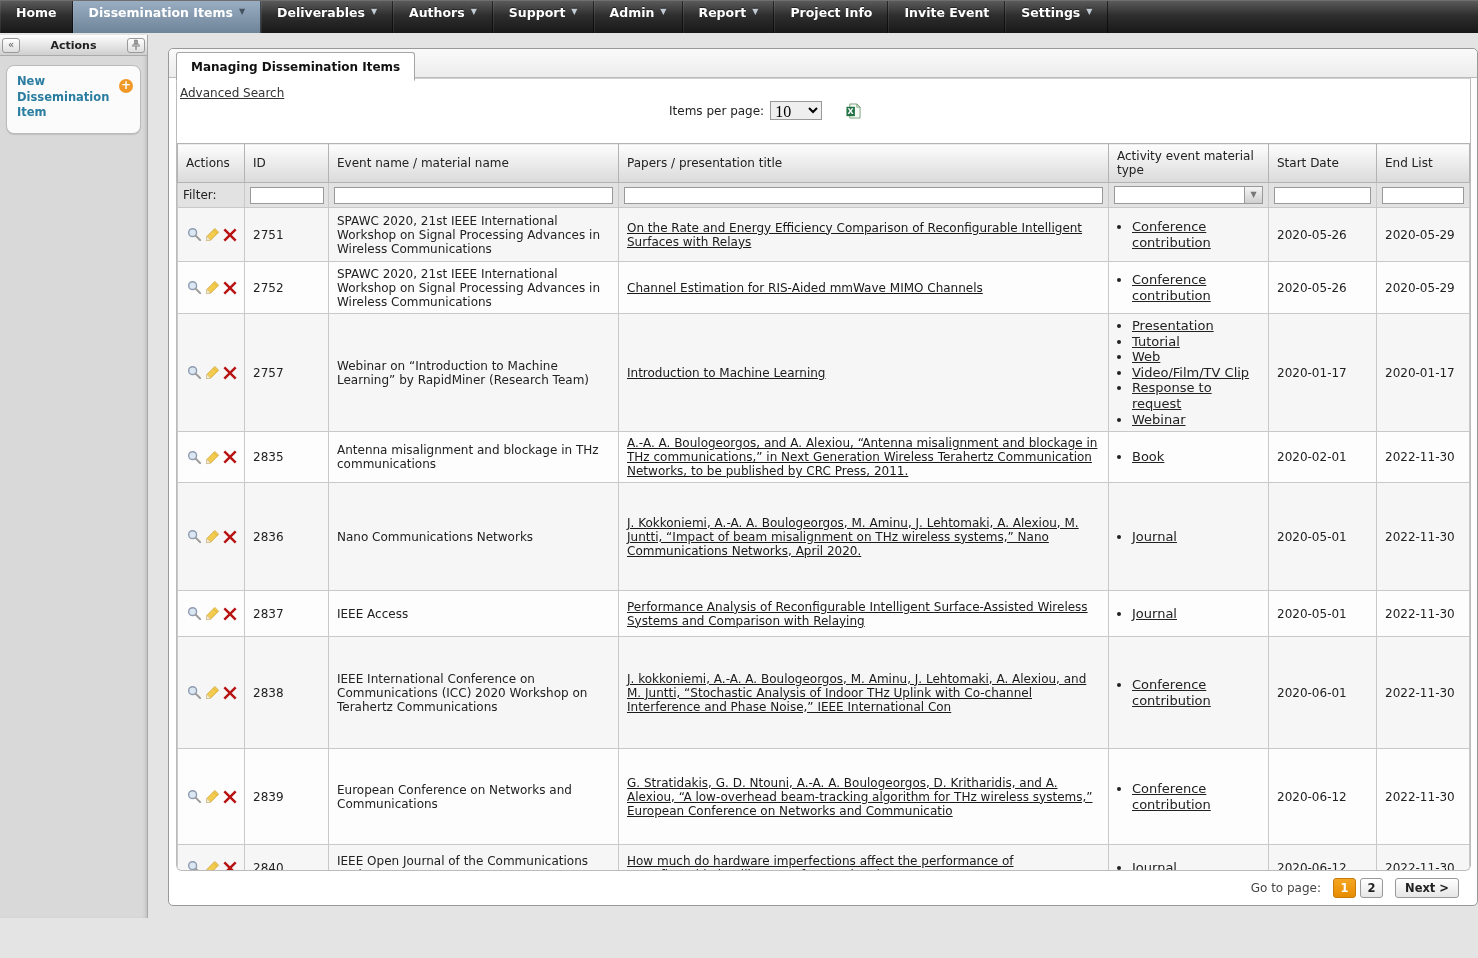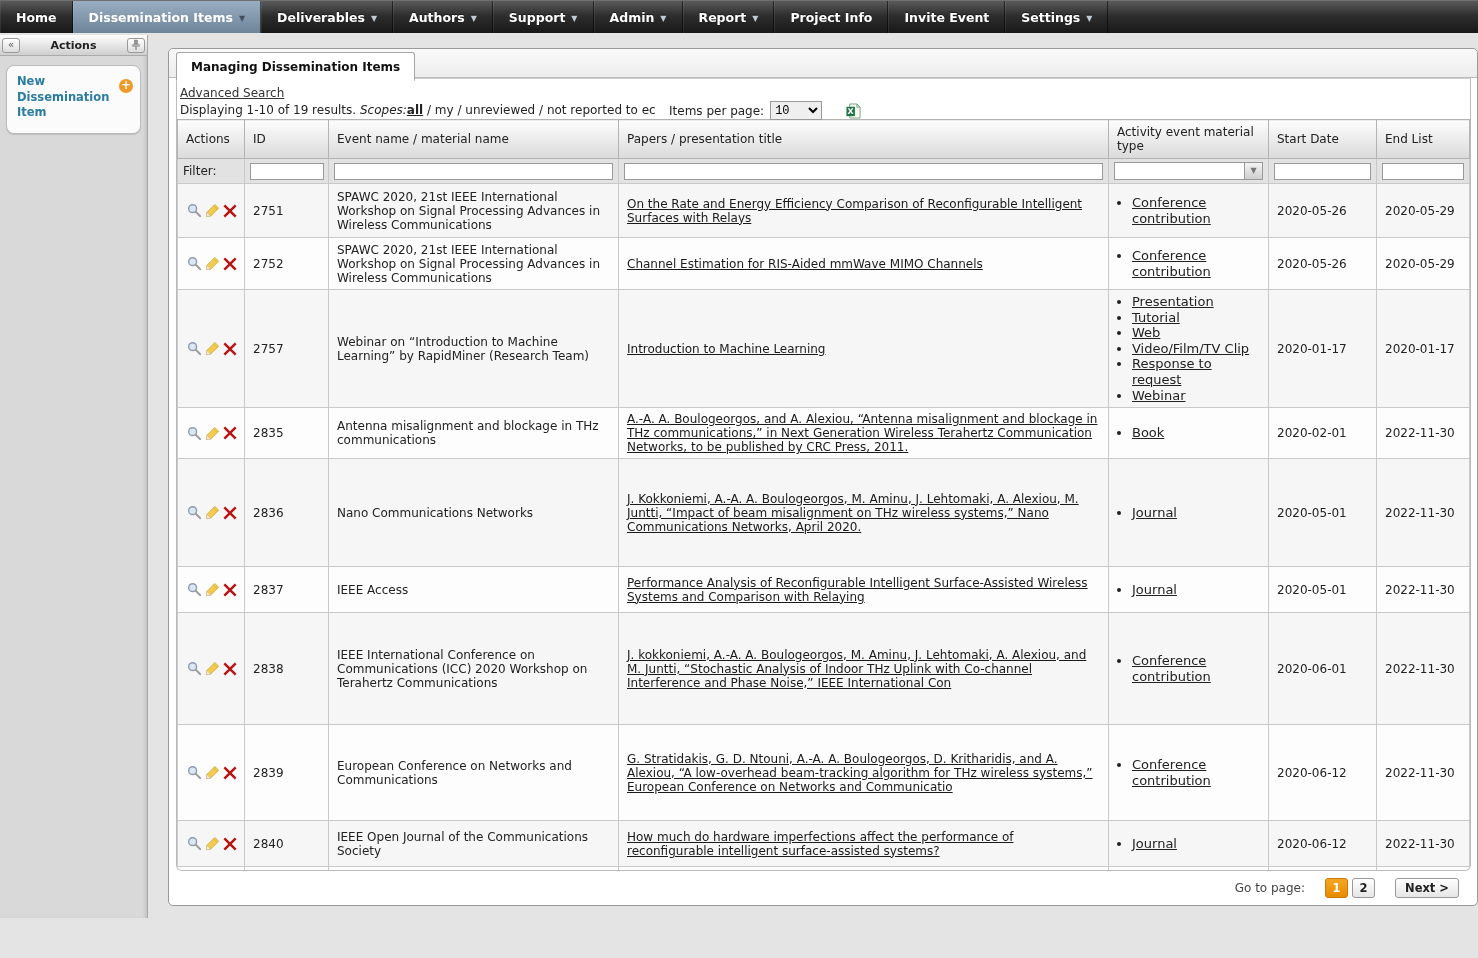--- a/index.html
+++ b/index.html
@@ -14,21 +14,21 @@
               border-bottom-right-radius:16px; }
   .app-title { position:absolute; left:66px; top:9px; color:#fff; font-size:17px; font-weight:bold; letter-spacing:.3px; }
   .stripe { position:absolute; }
   .stripe.s-orange { left:8px;  top:8px; width:15px; height:29px; background:#eda433; transform:skewX(-35deg); }
   .stripe.s-red1   { left:26px; top:5px; width:15px; height:32px; background:#cf3359; transform:skewX(-35deg); }
   .stripe.s-green  { left:44px; top:2px; width:11px; height:17px; background:#2fa053; transform:skewX(-35deg); }
   .stripe.s-red2   { left:57px; top:2px; width:11px; height:17px; background:#cf3359; transform:skewX(-35deg); }
 
   
   .nav-bar { display:flex; height:33px; background:linear-gradient(#5a5a5a,#2e2e2e 45%,#181818); border-top:1px solid #6f6f6f; }
-  .nav-item { display:flex; align-items:center; padding:4px 15px; color:#fff; font-weight:bold; font-size:12.5px;
+  .nav-item { display:flex; padding:4px 15px; color:#fff; font-weight:bold; font-size:12.5px;
               border-left:1px solid rgba(255,255,255,.08); border-right:1px solid rgba(0,0,0,.55); cursor:pointer;
               text-shadow:0 -1px 0 rgba(0,0,0,.5); white-space:nowrap; }
   .nav-item .caret { font-size:8px; color:#c2cbd4; margin-left:6px; margin-top:2px; }
   .nav-item.active { background:linear-gradient(#9aaec2,#7countries88 60%,#6e8499); background:linear-gradient(#9aaec2,#6e8499); text-shadow:none; }
   .nav-item.active .caret { color:#44525f; }
 
   
   .content { position:relative; height:885px; background:#e4e4e4; }
 
   
@@ -44,28 +44,28 @@
   .plus-badge { position:absolute; right:7px; top:13px; width:14px; height:14px; border-radius:50%; background:#f09929;
                 color:#fff; font-weight:bold; font-size:12px; line-height:13px; text-align:center; }
 
   
   .panel { position:absolute; left:168px; top:15px; right:0; bottom:12px; background:#ffffff; border:1px solid #999; border-radius:5px; }
   .tab { position:absolute; top:3px; left:7px; z-index:3; background:#fff; border:1px solid #a5a5a5; border-bottom-color:#fff;
          border-radius:3px 3px 0 0; padding:7px 14px 6px; font-weight:bold; font-size:12px; color:#111; cursor:default; }
   .tab-strip { position:absolute; top:0; left:0; right:0; height:29px; background:linear-gradient(#fafafa,#ececec); border-bottom:1px solid #bbb; border-radius:5px 5px 0 0; }
   .inner { position:absolute; top:29px; left:7px; right:6px; bottom:34px; background:#fff; border:1px solid #bbb; border-top-color:#cfcfcf; border-radius:0 0 6px 6px; overflow:hidden; }
 
-  .toolbar { position:relative; height:40px; padding:7px 0 0 3px; }
+  .toolbar { position:relative; height:64px; padding:7px 0 0 3px; }
   .adv-search { display:inline-block; color:#333; text-decoration:underline; cursor:pointer; margin-bottom:1px; }
   .results-line { color:#222; margin-top:2px; }
   .scopes-label { font-style:italic; }
   .scope { cursor:pointer; }
   .scope.active { font-weight:bold; text-decoration:underline; }
   .per-page { position:absolute; left:492px; top:22px; display:flex; align-items:center; gap:6px; }
-  .per-page select { width:52px; height:19px; border:1px solid #999; font-size:12px; font-family:Liberation Mono, monospace; }
+  .per-page select { width:52px; height:19px; border:1px solid #999; font-size:16px; font-family:Liberation Serif, serif; }
   .excel { display:inline-block; margin-left:18px; cursor:pointer; line-height:0; }
 
   
   table.grid { width:100%; border-collapse:collapse; table-layout:fixed; }
   .grid th { background:linear-gradient(#fdfdfd,#dadada); border:1px solid #b3b3b3; font-weight:normal; text-align:left;
              padding:5px 8px; font-size:12px; color:#222; height:37px; }
   .grid td { border:1px solid #c9c9c9; padding:4px 8px; vertical-align:middle; font-size:12px; color:#222; }
   .grid tr.filter-row td { background:#e2e2e2; padding:3px 5px; height:24px; }
   .filter-label { color:#555; }
   .f-input { width:100%; height:17px; border:1px solid #999; font-size:11px; font-family:inherit; background:#fff; }
@@ -76,21 +76,21 @@
                   font-size:8px; text-align:center; line-height:16px; cursor:pointer; }
   tr.r-even { background:#f6f6f6; }
   tr.r-odd  { background:#fdfdfd; }
   td.c-actions { white-space:nowrap; padding-left:9px; }
   td.c-actions .act { display:inline-block; margin-right:3px; cursor:pointer; line-height:0; vertical-align:middle; }
   td.c-paper a { color:#1a1a1a; text-decoration:underline; cursor:pointer; }
   td.c-types ul { margin:0; padding-left:15px; }
   td.c-types li { font-size:13px; line-height:1.2; margin:0 0;text-decoration:underline; }
 
   
-  .pagination { position:absolute; right:18px; bottom:7px; display:flex; align-items:center; gap:16px; }
+  .pagination { position:absolute; right:18px; bottom:7px; display:flex; align-items:center; gap:8px; }
   .pagination .lbl { color:#444; margin-right:4px; }
   .pg { min-width:23px; height:20px; border:1px solid #999; border-radius:3px; background:linear-gradient(#fff,#e6e6e6);
         font-weight:bold; font-size:11.5px; color:#222; text-align:center; line-height:18px; cursor:pointer; font-family:inherit; }
   .pg.current { background:linear-gradient(#f5a623,#e88c00); border-color:#c67a0a; color:#fff; cursor:default; }
   .pg.next { padding:0 9px; }
 </style>
 </head>
 <body>
 
 <div class="page">
@@ -153,24 +153,20 @@
         </div>
     </aside>
 
     <main class="panel">
       <div class="tab-strip"></div>
       <div class="tab">Managing Dissemination Items</div>
 
       <div class="inner">
         <div class="toolbar">
           <a class="adv-search">Advanced Search</a>
-          <div class="results-line">
-            <span>Displaying 1-10 of 19 results.</span>
-            <span class="scopes-label">Scopes:</span><span id="scopes"><span class="scope active">all</span> / <span class="scope">my</span> / <span class="scope">unreviewed</span> / <span class="scope">not reported to ec</span></span>
-          </div>
           <div class="per-page">
             <label>Items per page:</label>
             <select>
               <option>10</option>
             </select>
             <span class="excel" id="excel-icon"><svg viewBox="0 0 16 16" width="15" height="16">
                   <path d="M4 0.5 h7.5 l3.5 3.5 v11.5 h-11 z" fill="#f6fbf6" stroke="#5a8a5a" stroke-width="0.8"></path>
                   <path d="M11.5 0.5 l3.5 3.5 h-3.5 z" fill="#cfe3cf" stroke="#5a8a5a" stroke-width="0.6"></path>
                   <rect x="0.5" y="3.5" width="9" height="10" fill="#217346"></rect>
                   <text x="5" y="11.5" fill="#fff" font-size="8.5" font-weight="bold" text-anchor="middle" font-family="DejaVu Sans, sans-serif">X</text>

